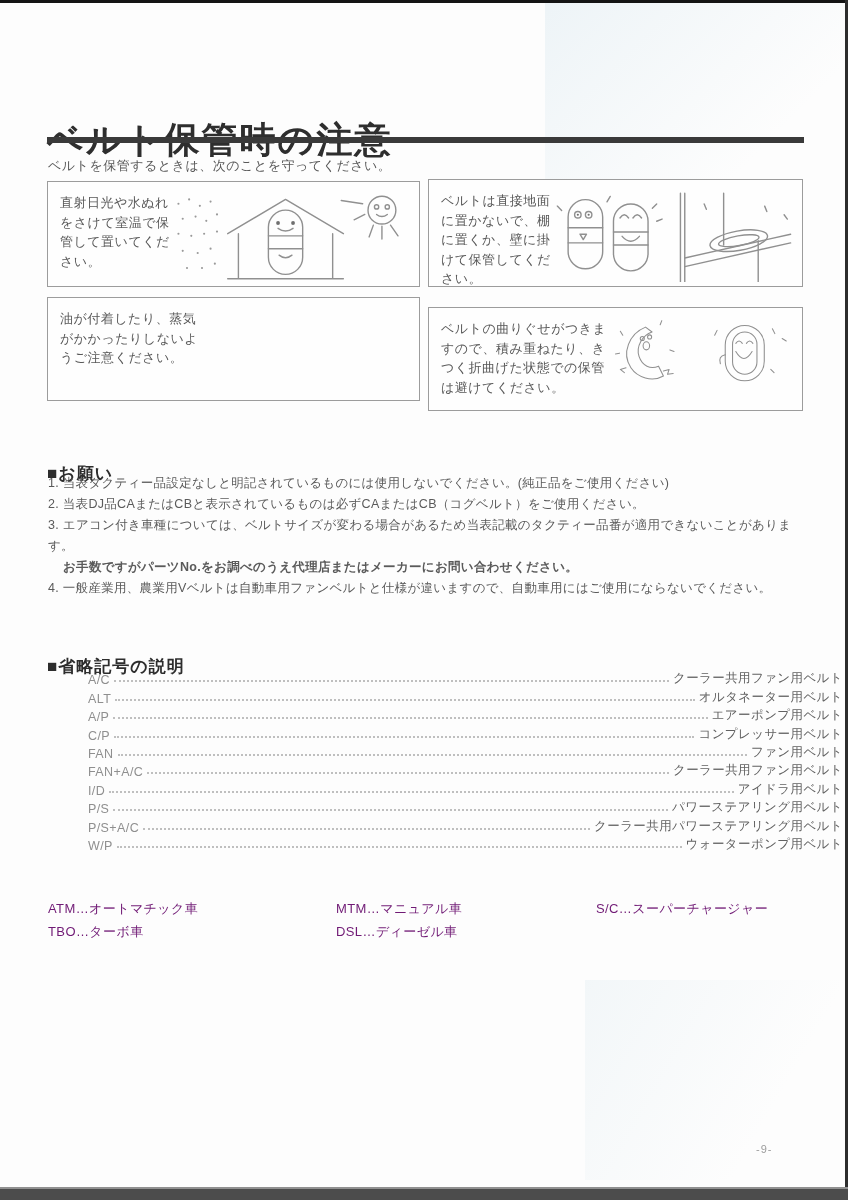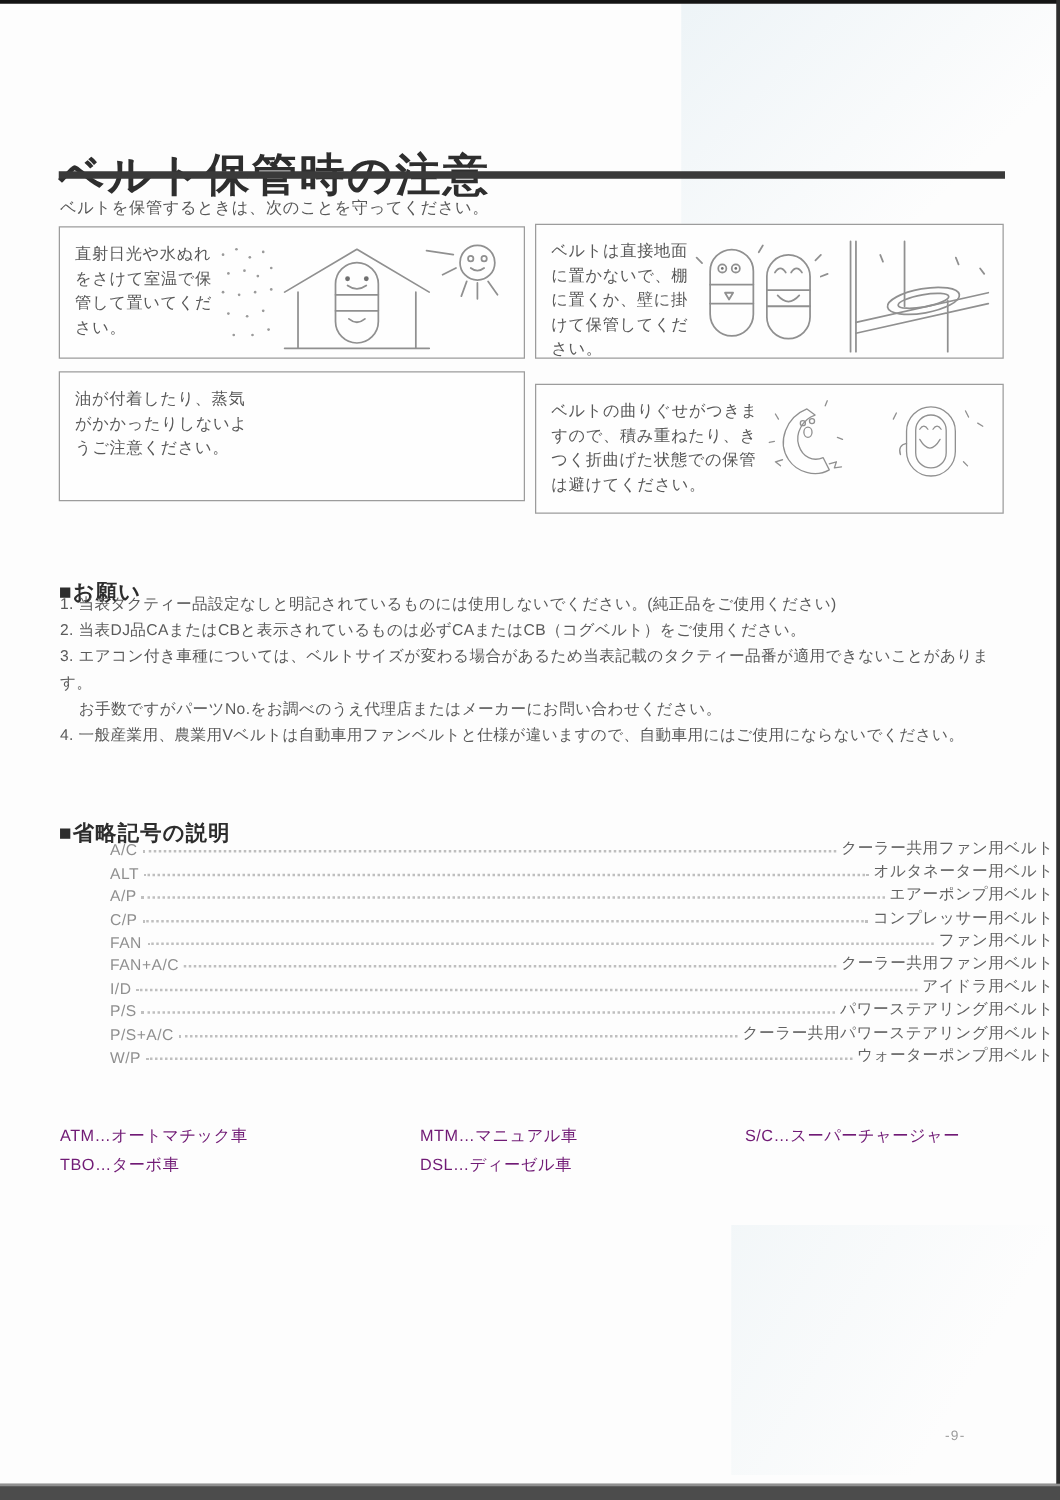--- a/index.html
+++ b/index.html
@@ -32,21 +32,21 @@
   #box1 .txt,#box2 .txt{width:112px;flex:0 0 112px;}
   #box3 .txt{width:140px;flex:0 0 140px;}
   #box4 .txt{width:172px;flex:0 0 172px;}
 
   .sec-head{position:absolute;left:47px;font-size:17px;font-weight:800;color:#2d2d2d;letter-spacing:1px;}
   #notes-head{top:448px;}
   #abbr-head{top:641px;}
 
   .notes{position:absolute;left:48px;top:473px;width:760px;font-size:12.5px;
     color:#5a5a5a;line-height:21px;letter-spacing:.3px;}
-  .notes .indent{padding-left:15px;}
+  .notes .indent{padding-left:15px;font-weight:bold;}
 
   .abbr{position:absolute;left:48px;top:670px;width:755px;margin-left:40px;}
   .abbr-row{display:flex;align-items:flex-end;height:18.4px;font-size:12.5px;letter-spacing:.4px;}
   .abbr-row .code{color:#8f8f8f;padding-bottom:1px;}
   .abbr-row .leader{flex:1 1 auto;border-bottom:2px dotted #bfbfbf;margin:0 4px 6px 4px;}
   .abbr-row .meaning{color:#626262;padding-bottom:1px;}
 
   .vcodes{position:absolute;left:48px;top:897px;width:756px;height:50px;
     font-size:13px;color:#701a75;letter-spacing:.4px;}
   .vcol{position:absolute;top:0;line-height:23px;}

